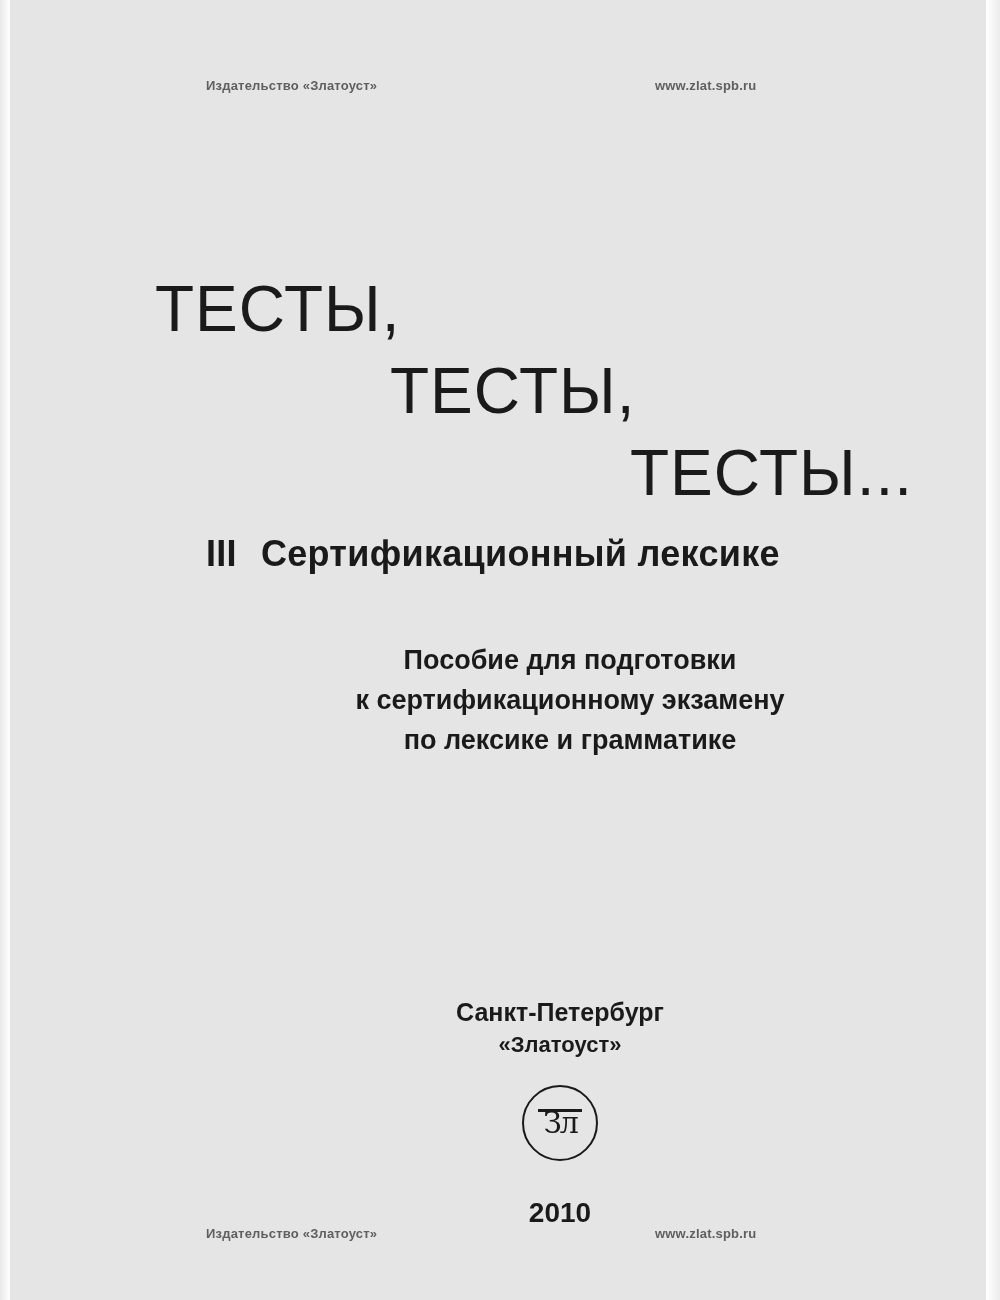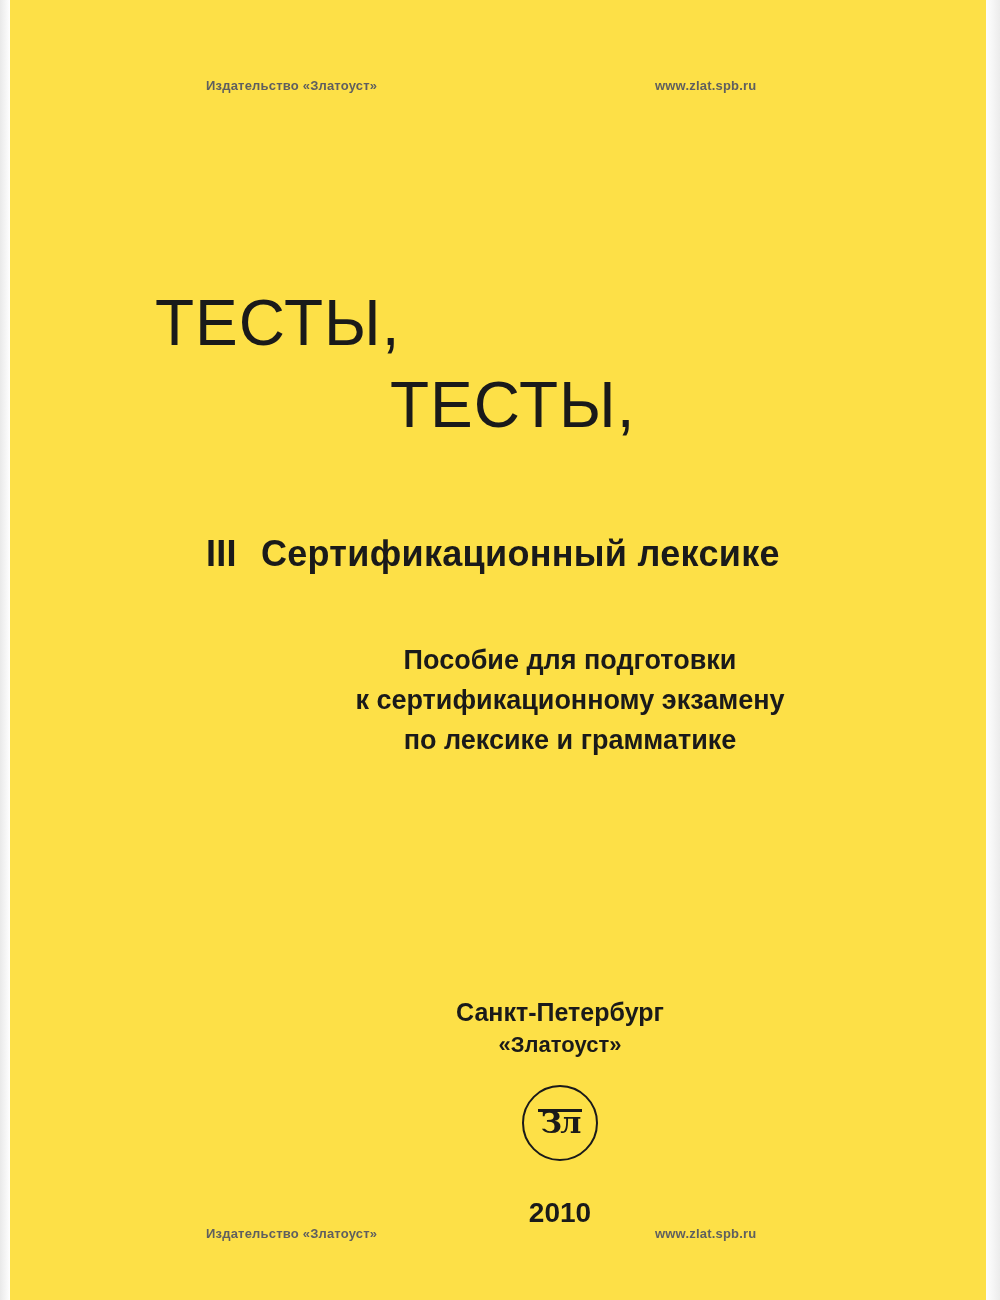--- a/index.html
+++ b/index.html
@@ -4,21 +4,21 @@
 <style>
   html, body {
     margin: 0;
     padding: 0;
     background: #ffffff;
   }
   .page {
     position: relative;
     width: 1000px;
     height: 1300px;
-    background: #fde047;
+    background: #e5e5e5;
     overflow: hidden;
     font-family: "Liberation Sans", sans-serif;
     color: #1a1a1a;
   }
   
   .page::before {
     content: "";
     position: absolute;
     top: 0; left: 0;
     width: 10px; height: 100%;
@@ -45,21 +45,20 @@
   .hdr.publisher-top { left: 206px; top: 78px; }
   .hdr.site-top { left: 655px; top: 78px; }
   .hdr.publisher-bottom { left: 206px; top: 1226px; }
   .hdr.site-bottom { left: 655px; top: 1226px; }
 
   .title-block {
     position: absolute;
     left: 0;
     top: 268px;
     width: 952px;
-    margin-top: 14px;
   }
   .title-line {
     font-size: 64px;
     line-height: 82px;
     font-weight: normal;
     letter-spacing: 1px;
     white-space: nowrap;
   }
   .title-line.l1 { padding-left: 155px; }
   .title-line.l2 { padding-left: 390px; }
@@ -126,21 +125,21 @@
     border: 2px solid #1a1a1a;
     border-radius: 50%;
     position: relative;
   }
   .logo .glyph {
     position: absolute;
     left: 0; right: 0; top: 50%;
     transform: translateY(-52%);
     font-family: "DejaVu Serif", serif;
     font-size: 30px;
-    font-weight: bold;
+    font-weight: normal;
     letter-spacing: -2px;
   }
   .logo .bar {
     position: absolute;
     left: 14px;
     right: 14px;
     top: 22px;
     height: 3px;
     background: #1a1a1a;
   }
@@ -160,20 +159,21 @@
 <body>
 
 <div class="page">
 
   <div class="hdr publisher-top">Издательство «Златоуст»</div>
   <div class="hdr site-top">www.zlat.spb.ru</div>
 
   <div class="title-block">
     <div class="title-line l1">ТЕСТЫ,</div>
     <div class="title-line l2">ТЕСТЫ,</div>
+    <div class="title-line l3">ТЕСТЫ...</div>
   </div>
 
   <div class="subtitle">
     <span class="level-num">III</span><span>Сертификационный лексике</span>
   </div>
 
   <div class="description">
     <div>Пособие для подготовки</div>
     <div>к сертификационному экзамену</div>
     <div>по лексике и грамматике</div>

